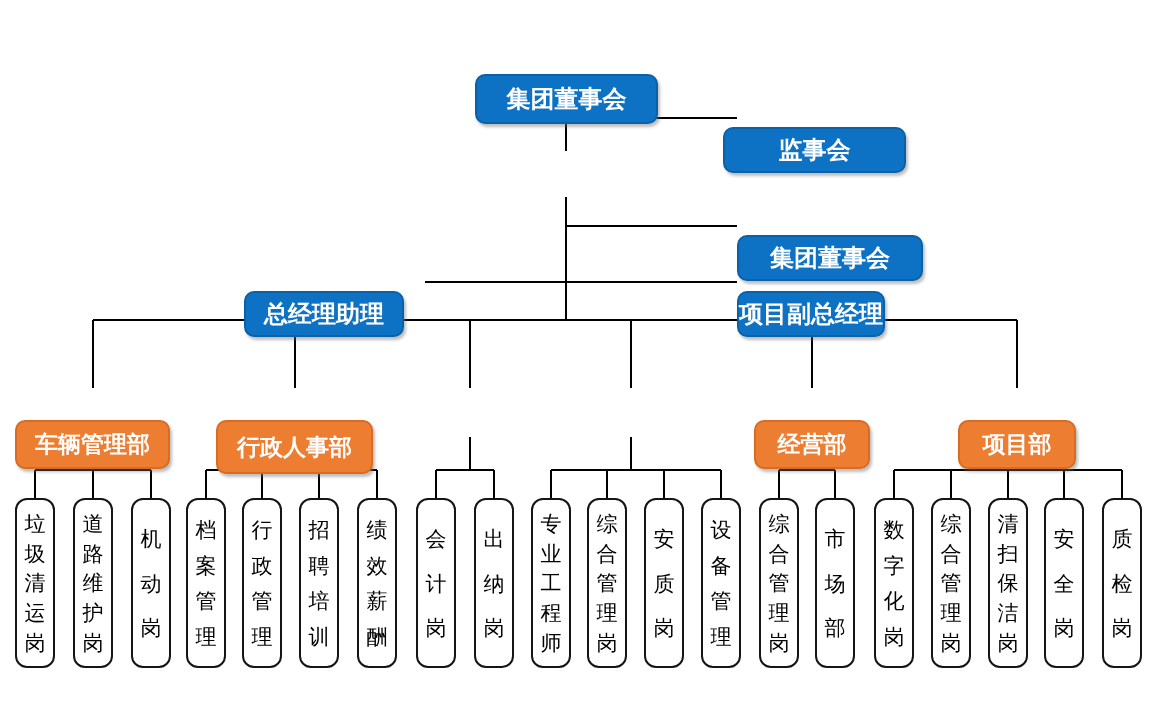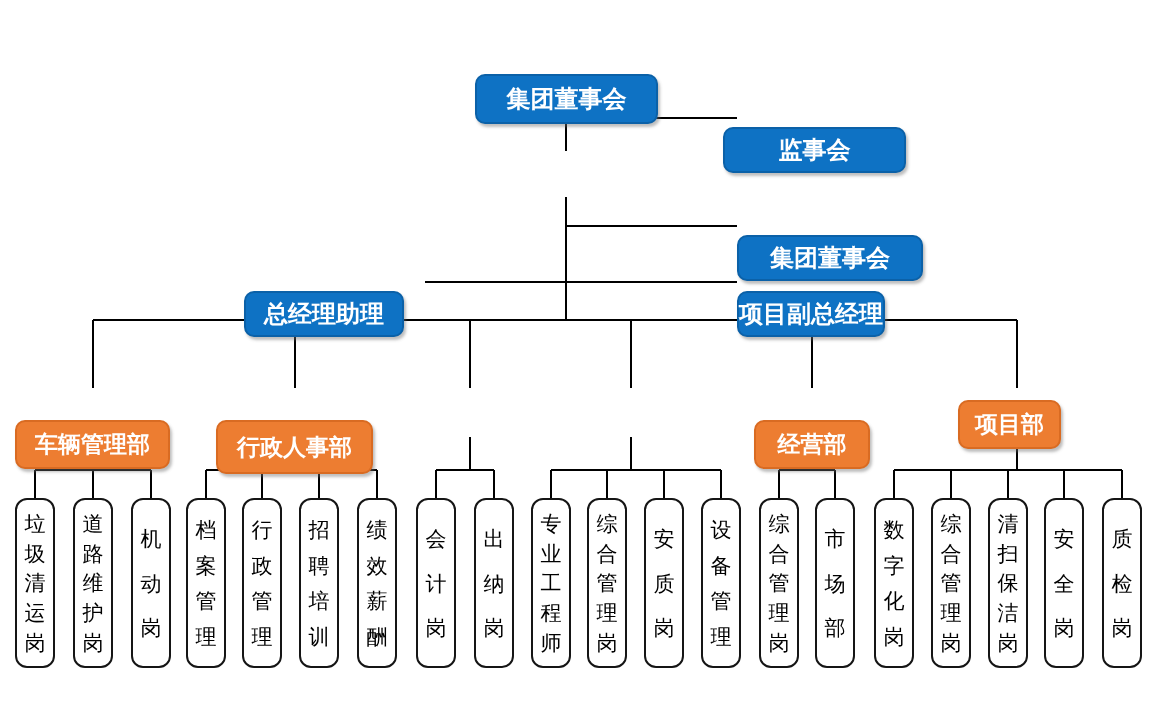--- a/index.html
+++ b/index.html
@@ -91,21 +91,21 @@
 
   <div class="box blue" style="left:475px;top:42px;width:183px;height:50px">集团董事会</div>
   <div class="box blue" style="left:723px;top:95px;width:183px;height:46px">监事会</div>
   <div class="box blue" style="left:737px;top:203px;width:186px;height:46px">集团董事会</div>
   <div class="box blue" style="left:244px;top:259px;width:160px;height:46px">总经理助理</div>
   <div class="box blue" style="left:737px;top:259px;width:148px;height:46px">项目副总经理</div>
 
   <div class="box orange" style="left:15px;top:388px;width:155px;height:49px">车辆管理部</div>
   <div class="box orange" style="left:216px;top:388px;width:157px;height:54px">行政人事部</div>
   <div class="box orange" style="left:754px;top:388px;width:116px;height:49px">经营部</div>
-  <div class="box orange" style="left:958px;top:368px;width:103px;height:49px">项目部</div>
+  <div class="box orange" style="left:958px;top:388px;width:118px;height:49px">项目部</div>
 
   <div class="vbox" style="left:15px">
       <span>垃</span>
       <span>圾</span>
       <span>清</span>
       <span>运</span>
       <span>岗</span>
     </div>
   <div class="vbox" style="left:73px">
       <span>道</span>

